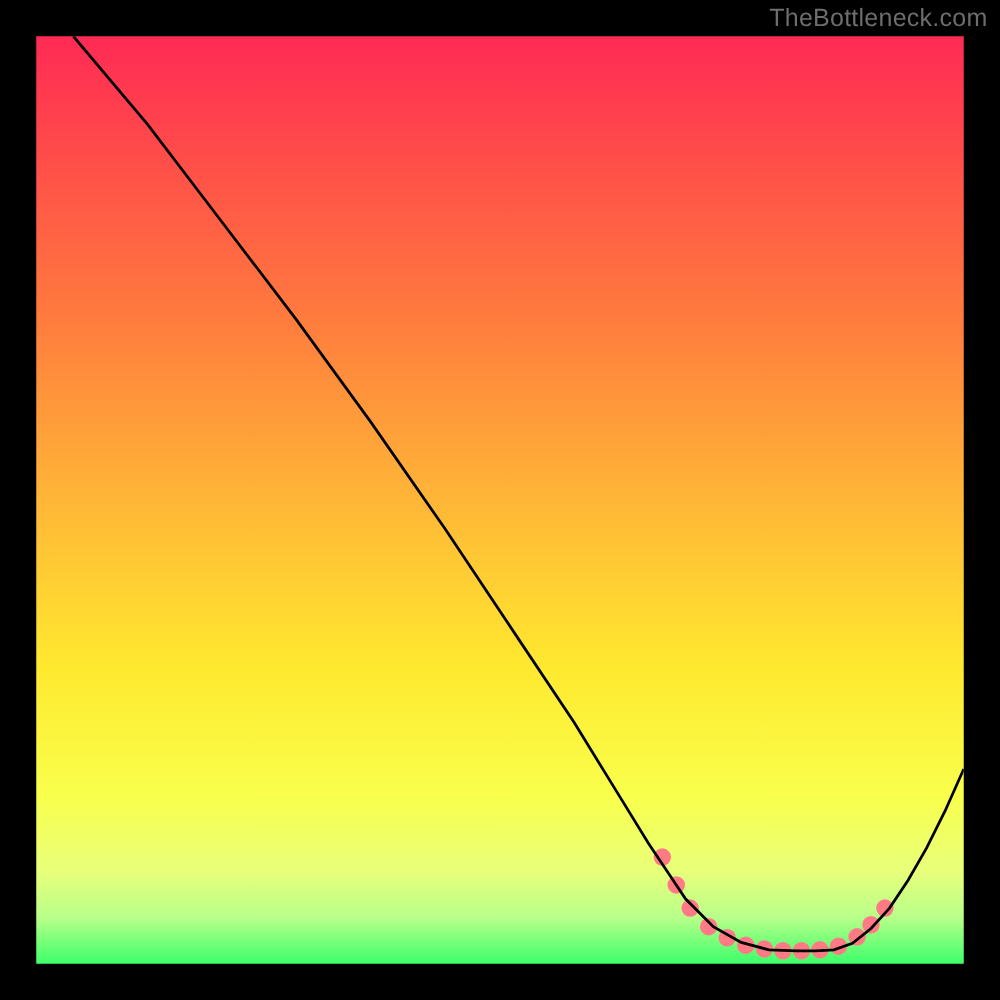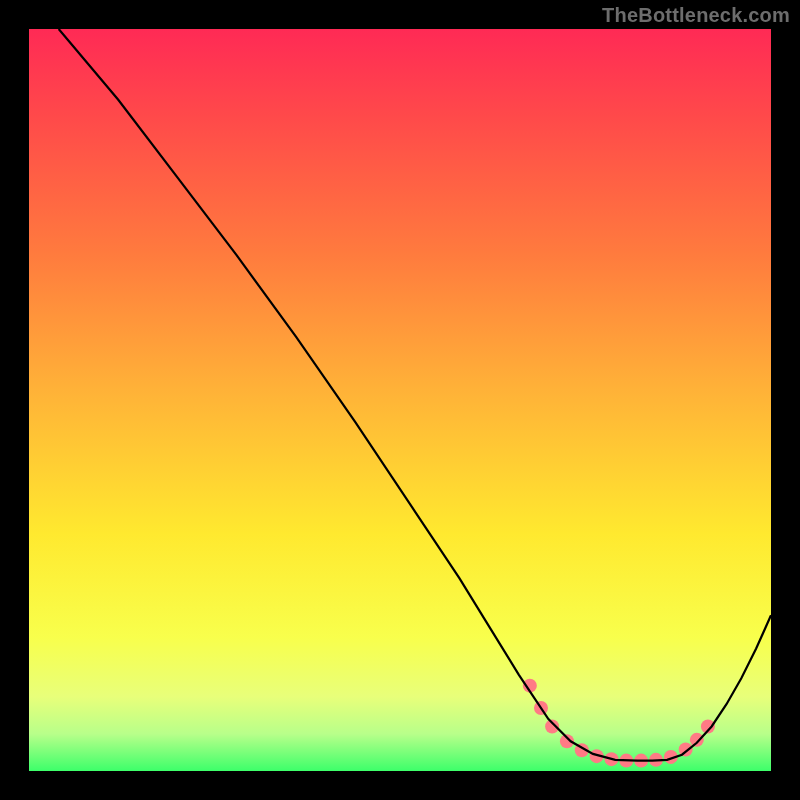--- a/index.html
+++ b/index.html
@@ -43,21 +43,21 @@
     top: 0;
     width: 742px;
     height: 742px;
   }
   .watermark {
     position: absolute;
     top: 4px;
     right: 10px;
     color: #6d6d6d;
     font-size: 20px;
-    font-weight: 700;
+    font-weight: 400;
     letter-spacing: 0.2px;
     user-select: none;
   }
 </style>
 </head>
 <body>
 
 <div class="chart-outer">
   <div class="plot-area">
     <svg class="plot-svg" viewBox="0 0 742 742" preserveAspectRatio="none">

